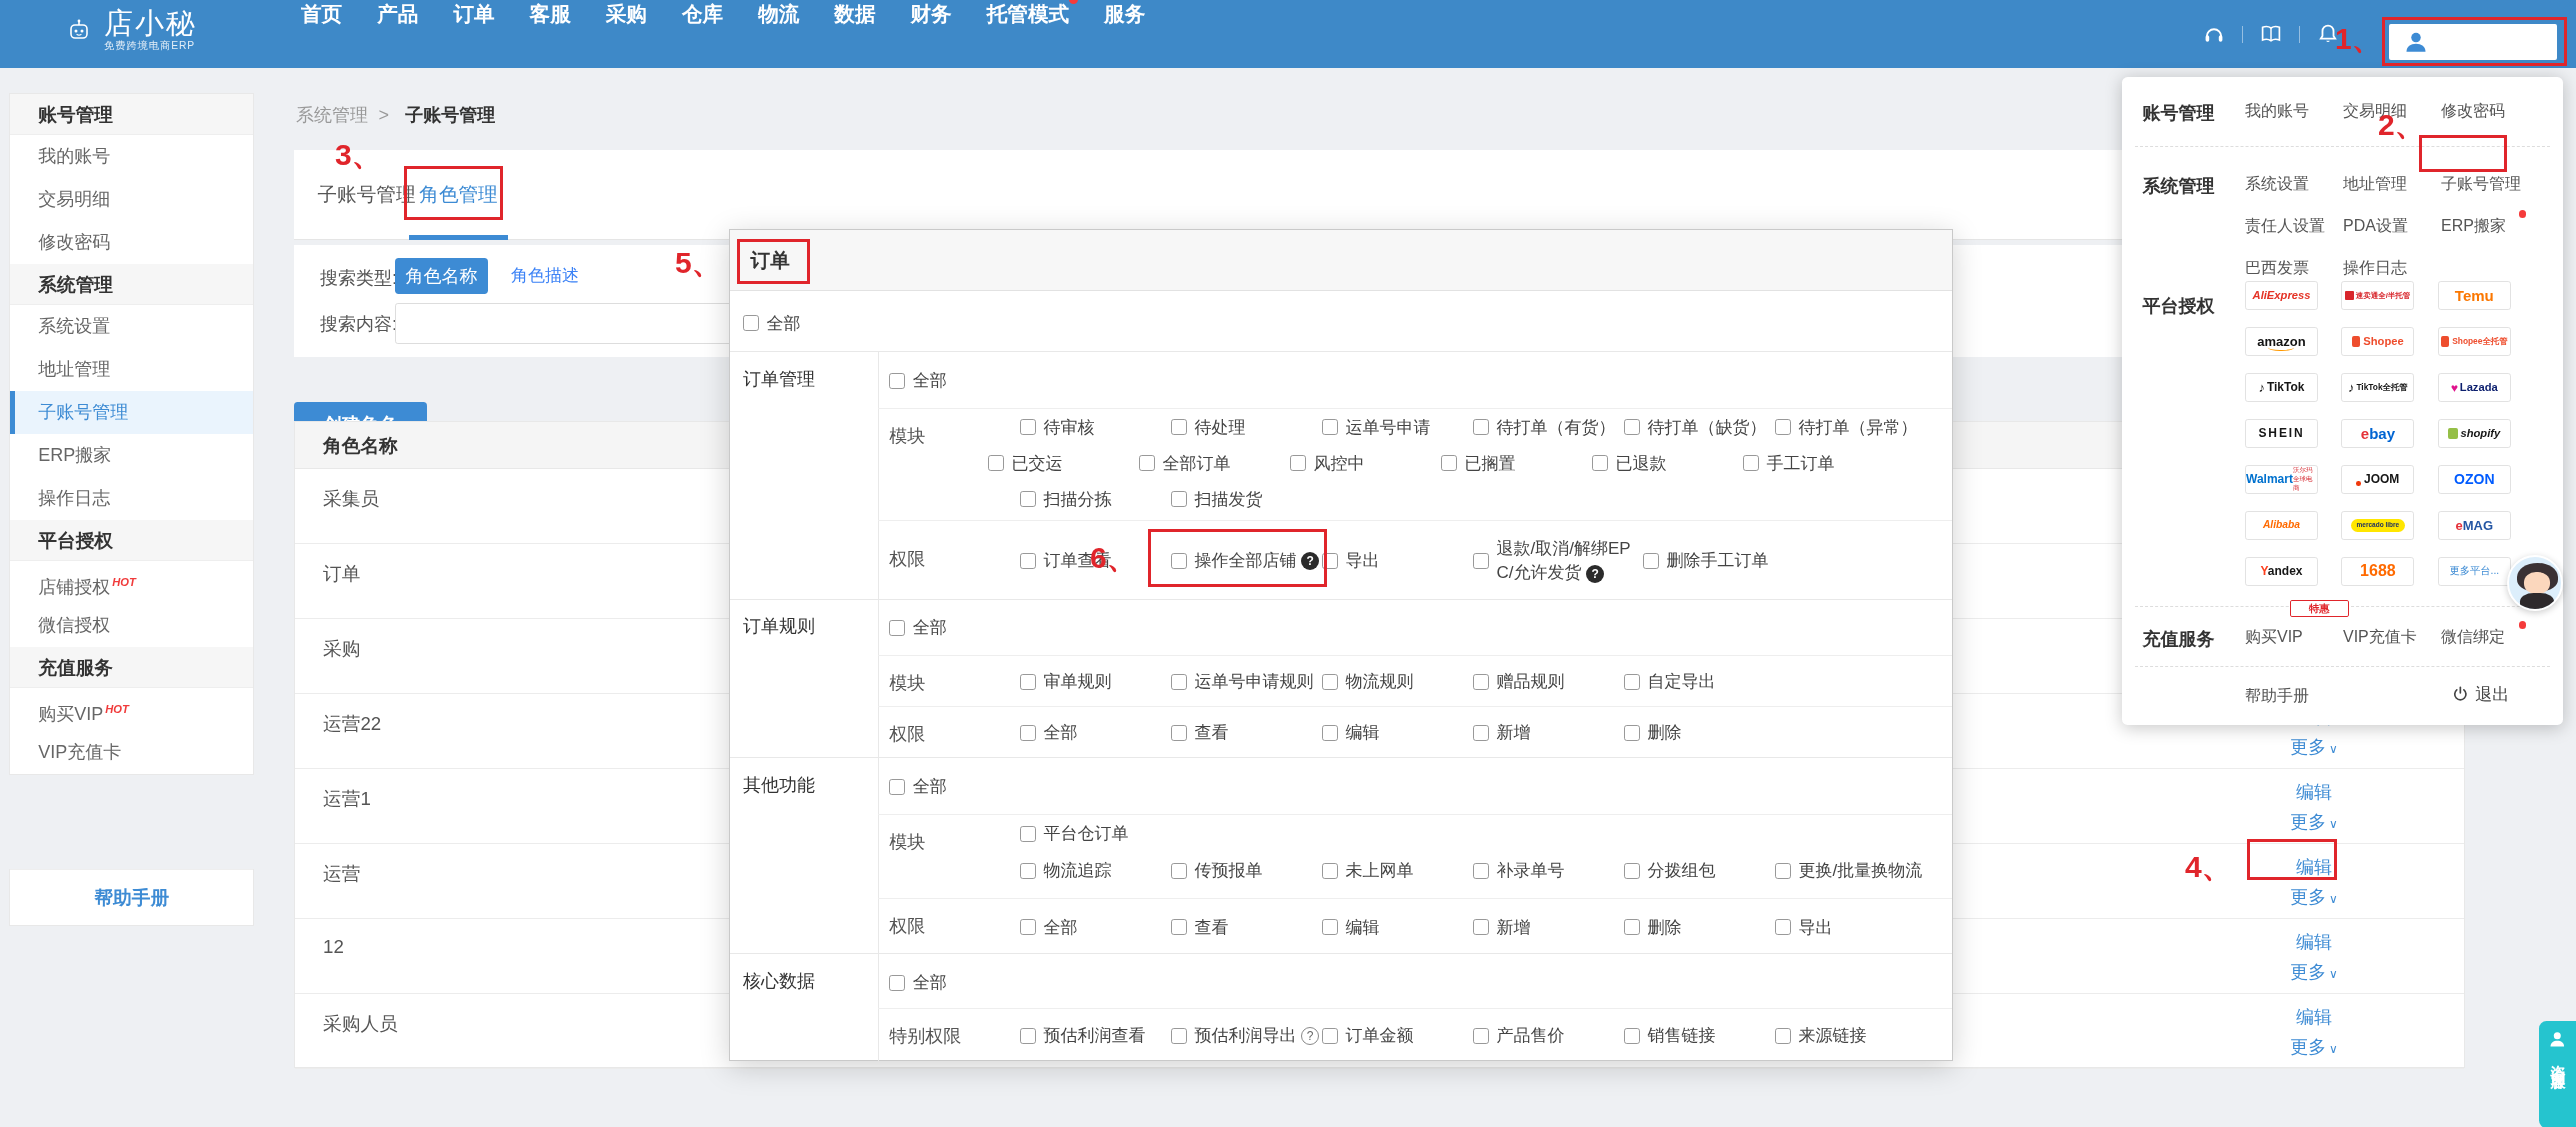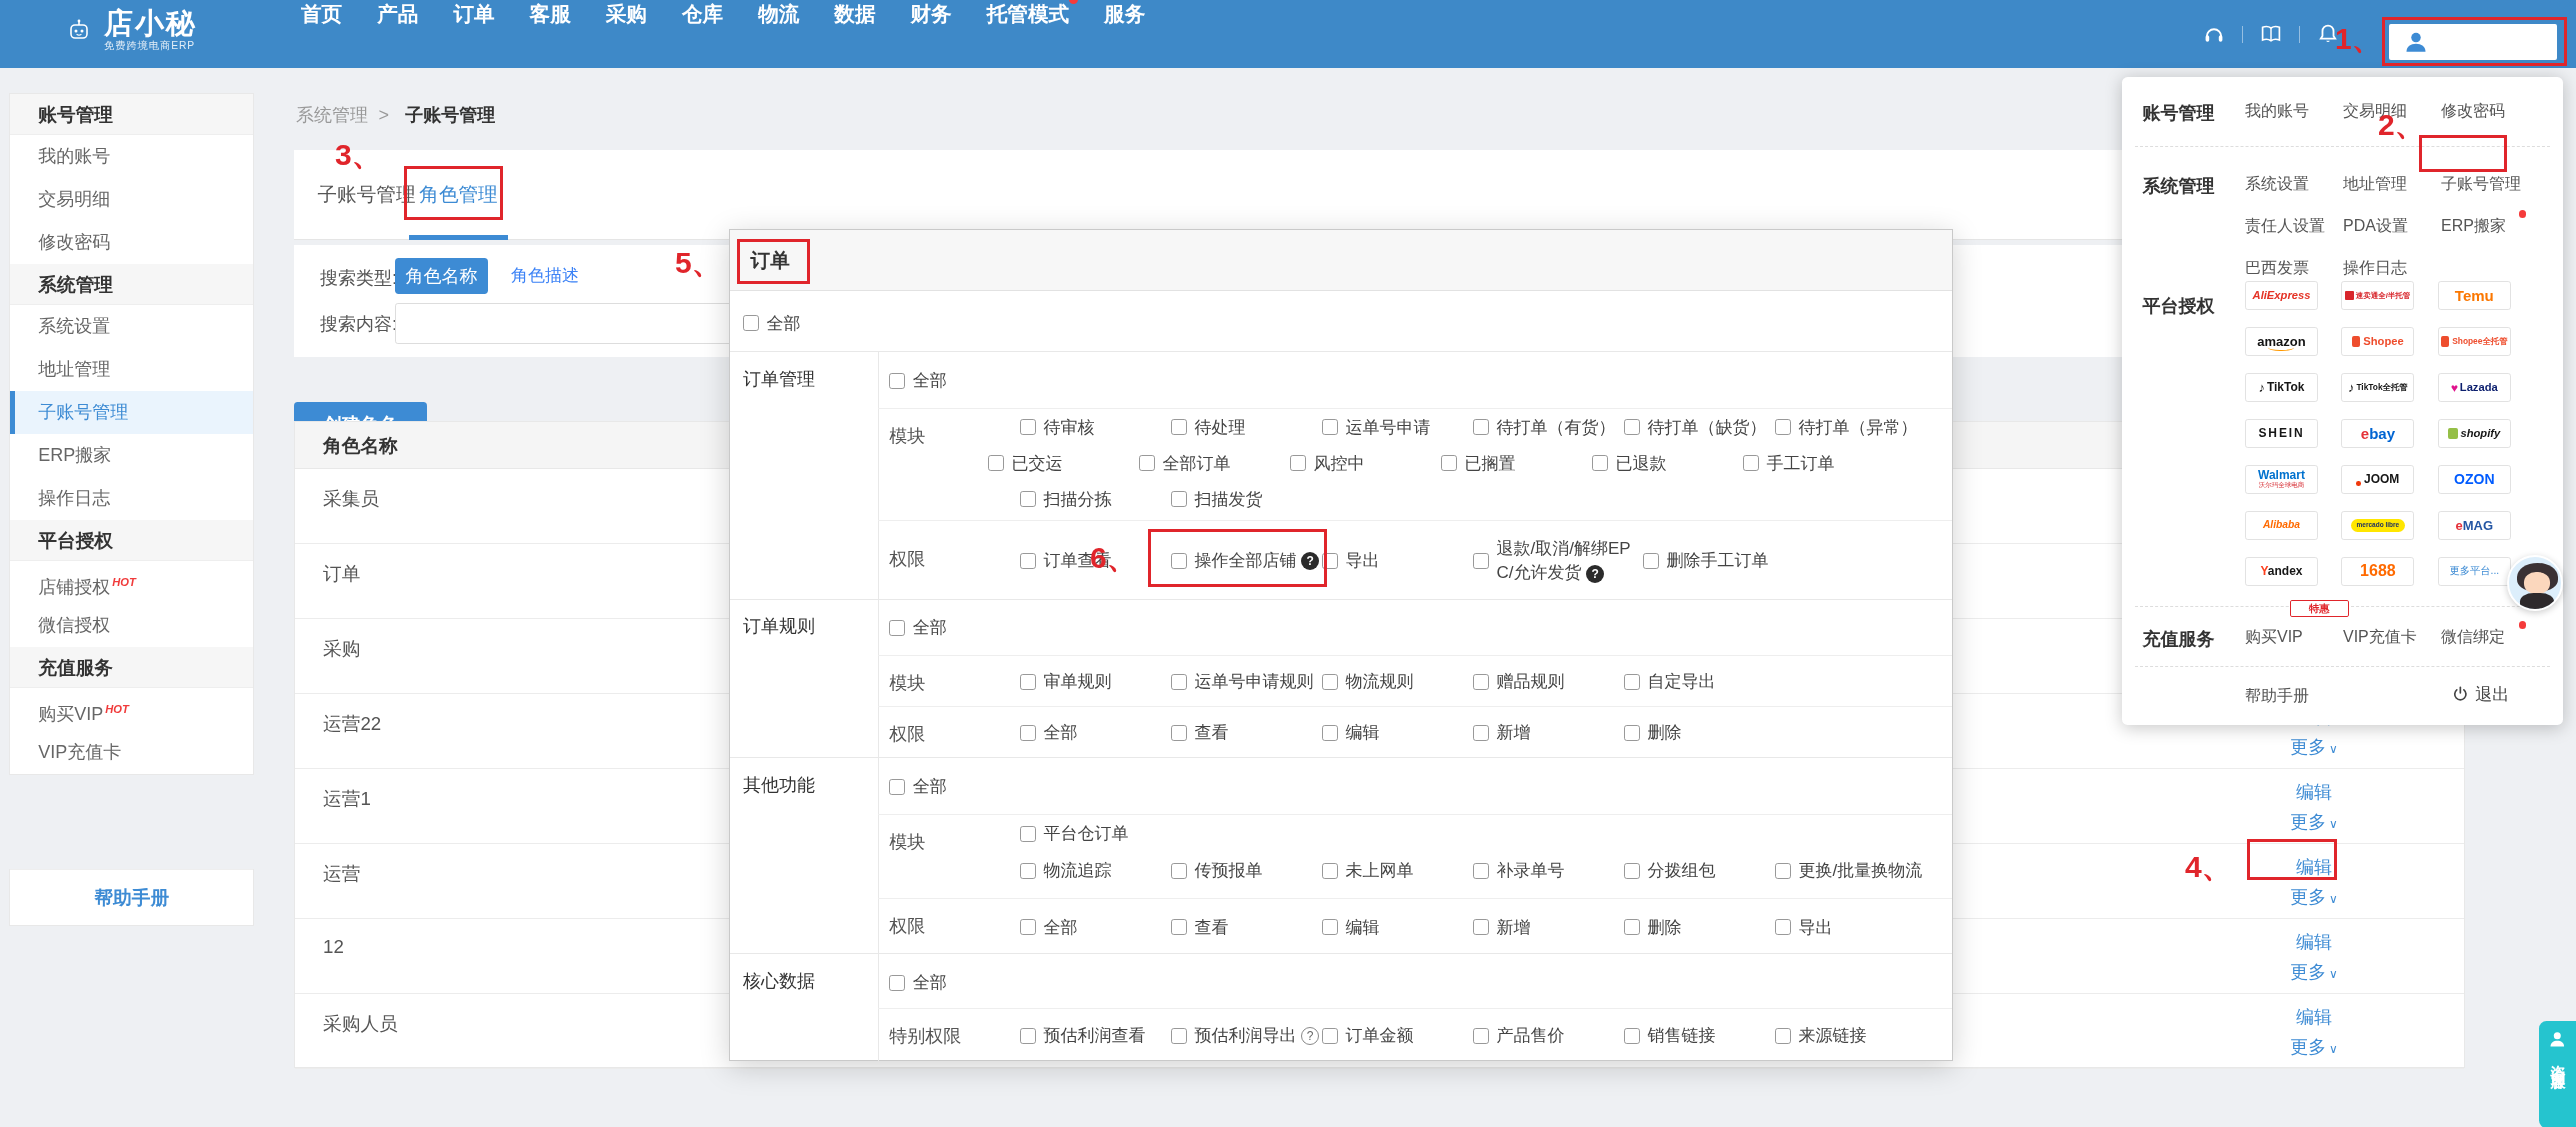--- a/index.html
+++ b/index.html
@@ -3,21 +3,21 @@
 <meta charset="utf-8">
 <style>
   *{margin:0;padding:0;box-sizing:border-box}
   html,body{width:2576px;height:1127px;font-family:"Liberation Sans","DejaVu Sans",sans-serif;background:#eef0f3;overflow:hidden}
   .abs{position:absolute}
   #stage{position:relative;width:2576px;height:1127px;background:#eef0f3}
   
   #topnav{position:absolute;left:0;top:0;width:2576px;height:68px;background:#3e89c8;color:#fff}
   .logo-wrap{position:absolute;left:67px;top:6.5px;display:flex;align-items:center}
   .logo-text{margin-left:13px}
-  .logo-title{font-size:29px;font-weight:700;letter-spacing:1.9px;line-height:32px}
+  .logo-title{font-size:29px;font-weight:400;letter-spacing:1.9px;line-height:32px}
   .logo-sub{font-size:10.3px;opacity:.85;letter-spacing:0.9px}
   #nav-items{position:absolute;left:301px;top:0;height:68px;display:flex;gap:35px}
   .nav-item{font-size:20.6px;font-weight:700;cursor:pointer;position:relative;white-space:nowrap}
   .navdot{position:absolute;right:-9.3px;top:-5.6px;width:9.3px;height:9.3px;border-radius:50%;background:#f53b3b}
   .nav-right{position:absolute;right:236px;top:0;height:68px;display:flex;align-items:center;gap:16px}
   .nav-sep{width:0.9px;height:17px;background:rgba(255,255,255,.45)}
   .nav-ic{width:24px;height:24px;display:block}
   #userbox{position:absolute;left:2389px;top:24px;width:168px;height:36px;background:#fff;border-radius:1.9px;display:flex;align-items:center;padding-left:13px}
   
   #sidebar{position:absolute;left:9.3px;top:93px;width:245px;background:#fff;border:0.9px solid #e8e8e8}
@@ -92,21 +92,21 @@
   .plbox[data-brand="tiktok"] .pl-label,.plbox[data-brand="tiktok-full"] .pl-label{color:#161616;font-weight:800;font-size:12px}
   .plbox[data-brand="tiktok-full"] .pl-label{font-size:8.4px}
   .plbox[data-brand="tiktok"]::before,.plbox[data-brand="tiktok-full"]::before{content:"♪";color:#161616;font-size:13px;margin-right:1.9px}
   .plbox[data-brand="lazada"] .pl-label{color:#0c1f6e;font-weight:800;font-size:11.2px}
   .plbox[data-brand="lazada"]::before{content:"♥";color:#e0138c;font-size:12px;margin-right:1.9px}
   .plbox[data-brand="shein"] .pl-label{color:#161616;font-weight:800;font-size:12px;letter-spacing:1.9px}
   .plbox[data-brand="ebay"] .pl-label{color:#0064d2;font-weight:800;font-size:15px}
   .plbox[data-brand="ebay"] .pl-label::first-letter{color:#e53238}
   .plbox[data-brand="shopify"] .pl-label{color:#161616;font-weight:800;font-style:italic;font-size:11.2px}
   .plbox[data-brand="shopify"]::before{content:"";width:9.3px;height:10.3px;background:#95bf47;border-radius:1.9px;margin-right:2.8px}
-  .plbox[data-brand="walmart"]{flex-direction:column}
+  .plbox[data-brand="walmart"]{flex-direction:row}
   .plbox[data-brand="walmart"] .pl-label{color:#0071ce;font-weight:800;font-size:12px}
   .plbox[data-brand="walmart"] .pl-sub{display:block;color:#d5232a;font-size:6.5px}
   .plbox[data-brand="joom"] .pl-label{color:#161616;font-weight:800;font-size:12px}
   .plbox[data-brand="joom"]::before{content:"";width:4.7px;height:4.7px;background:#f0380b;border-radius:50%;margin-right:2.8px;margin-top:7.5px}
   .plbox[data-brand="ozon"] .pl-label{color:#005bff;font-weight:800;font-size:14px}
   .plbox[data-brand="alibaba"] .pl-label{color:#ff6a00;font-weight:700;font-style:italic;font-size:10.3px}
   .plbox[data-brand="mercado"] .pl-label{background:#ffe600;border-radius:9.3px;padding:2.8px 5.6px;color:#203263;font-size:6.5px;font-weight:700}
   .plbox[data-brand="emag"] .pl-label{color:#2456a4;font-weight:800;font-size:13px}
   .plbox[data-brand="emag"] .pl-label::first-letter{color:#e5323b}
   .plbox[data-brand="yandex"] .pl-label{color:#161616;font-weight:800;font-size:12px}

